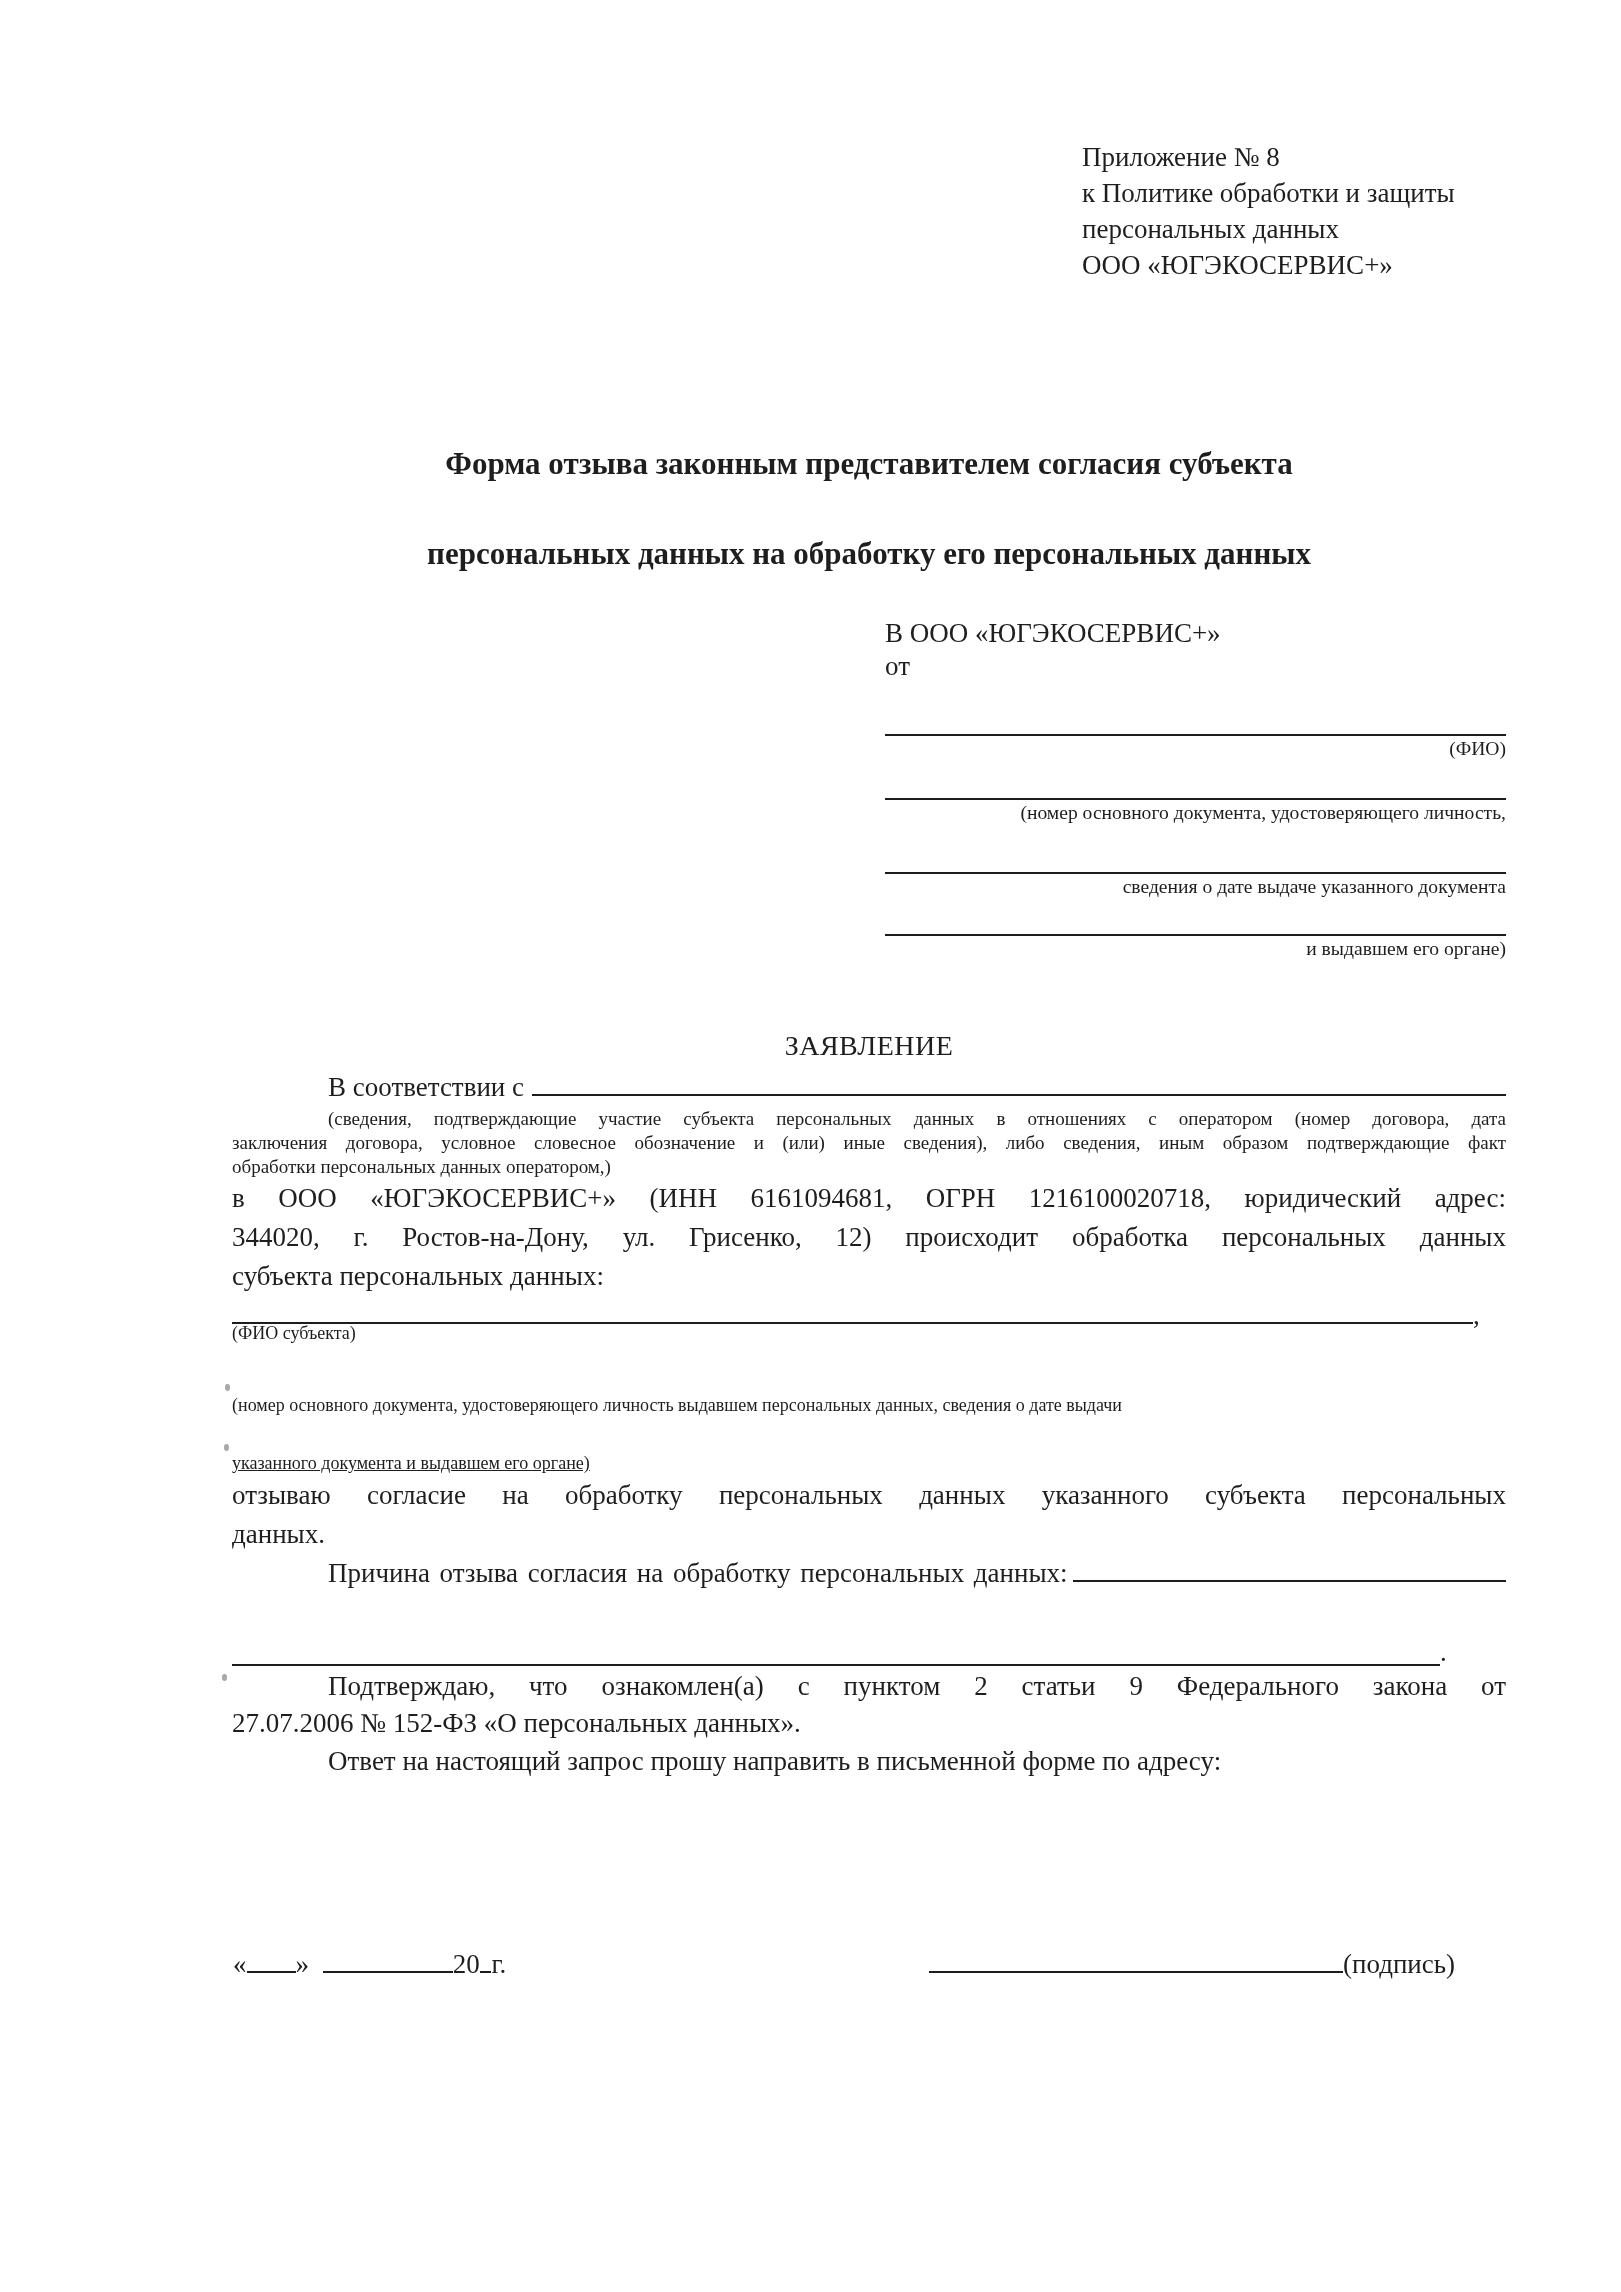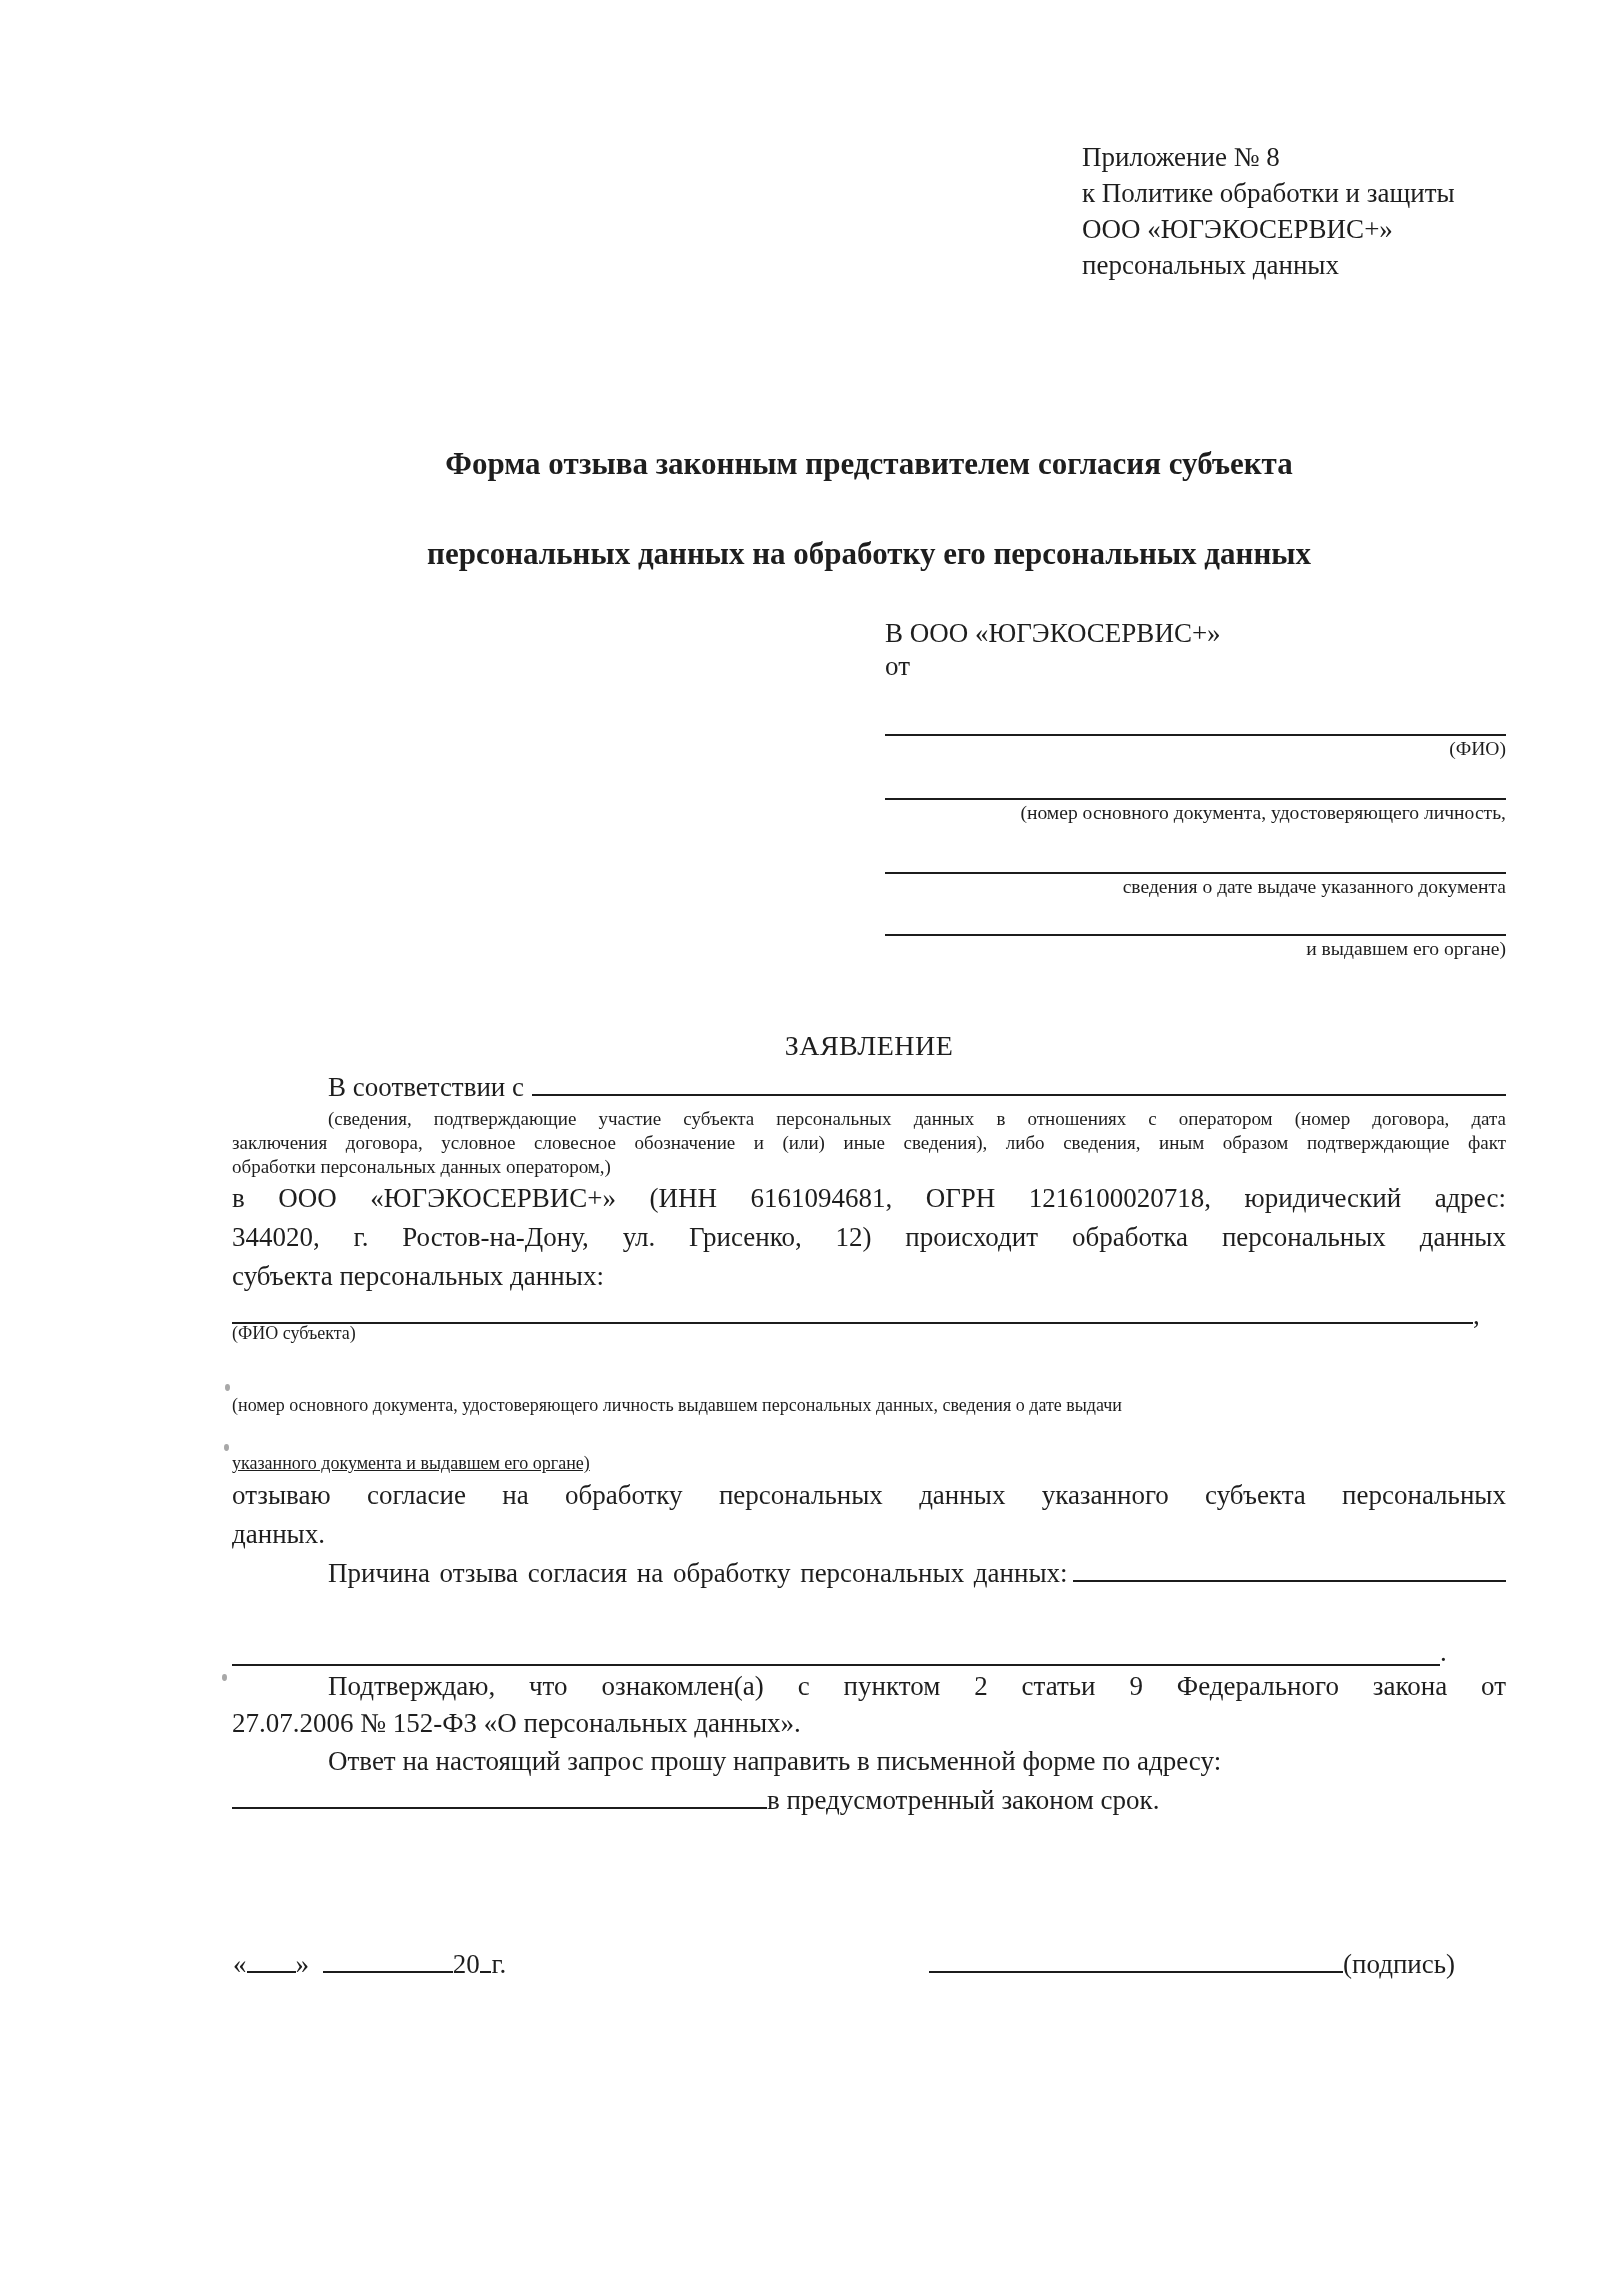--- a/index.html
+++ b/index.html
@@ -89,22 +89,22 @@
   .dot3{left:222px;top:1674px;}
 </style>
 </head>
 <body>
 
 <div class="page">
 
   <div class="header-note left-lines">
       <div class="tline">Приложение № 8</div>
       <div class="tline">к Политике обработки и защиты</div>
+      <div class="tline">персональных данных</div>
       <div class="tline last">ООО «ЮГЭКОСЕРВИС+»</div>
-      <div class="tline">персональных данных</div>
     </div>
 
   <div class="doc-title center-lines">
       <div class="tline">Форма отзыва законным представителем согласия субъекта</div>
       <div class="tline last">персональных данных на обработку его персональных данных</div>
     </div>
 
   <div class="addressee">
     <div>В ООО «ЮГЭКОСЕРВИС+»</div>
     <div>от</div>
@@ -161,24 +161,20 @@
       <span class="wide"></span>
       <span class="tail">.</span>
     </div>
 
     <div class="confirm-para indent-first">
         <div class="tline">Подтверждаю, что ознакомлен(а) с пунктом 2 статьи 9 Федерального закона от</div>
         <div class="tline last">27.07.2006 № 152-ФЗ «О персональных данных».</div>
       </div>
 
     <div class="response-l1">Ответ на настоящий запрос прошу направить в письменной форме по адресу:</div>
-    <div class="flexrow response-l2">
-      <span class="rblank"></span>
-      <span>в предусмотренный законом срок.</span>
-    </div>
   </div>
 
   <div class="footer-date">
     <span>«</span>
     <span class="ublank ub-day"></span>
     <span>»</span>
     <span class="ublank ub-month"></span>
     <span>20</span>
     <span class="ublank ub-yr"></span>
     <span>г.</span>

